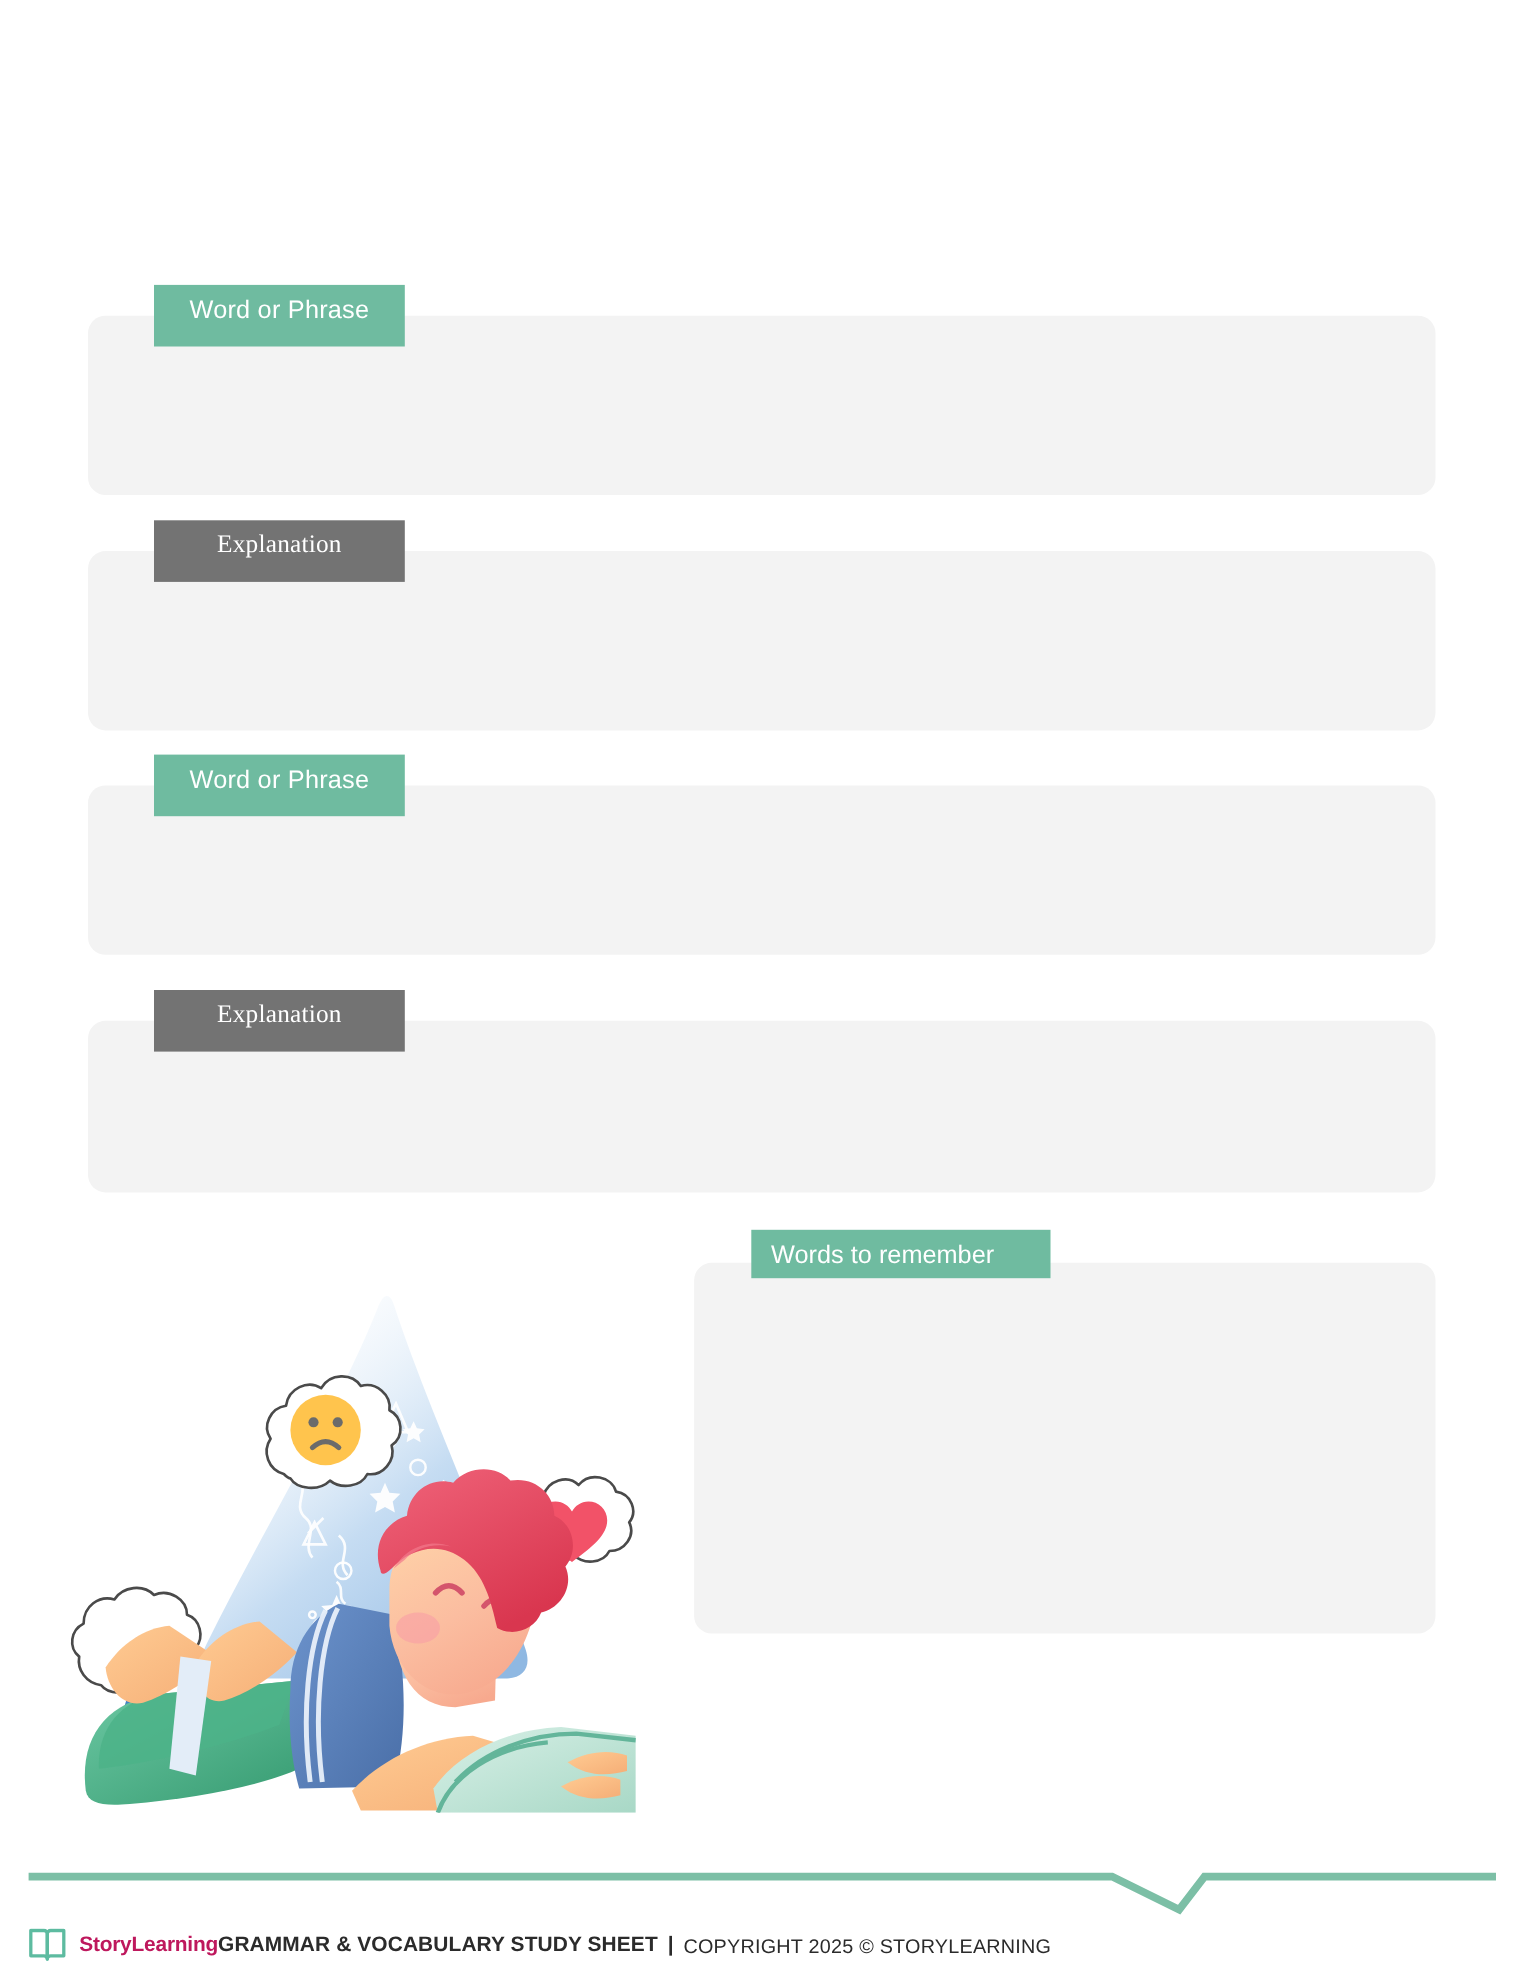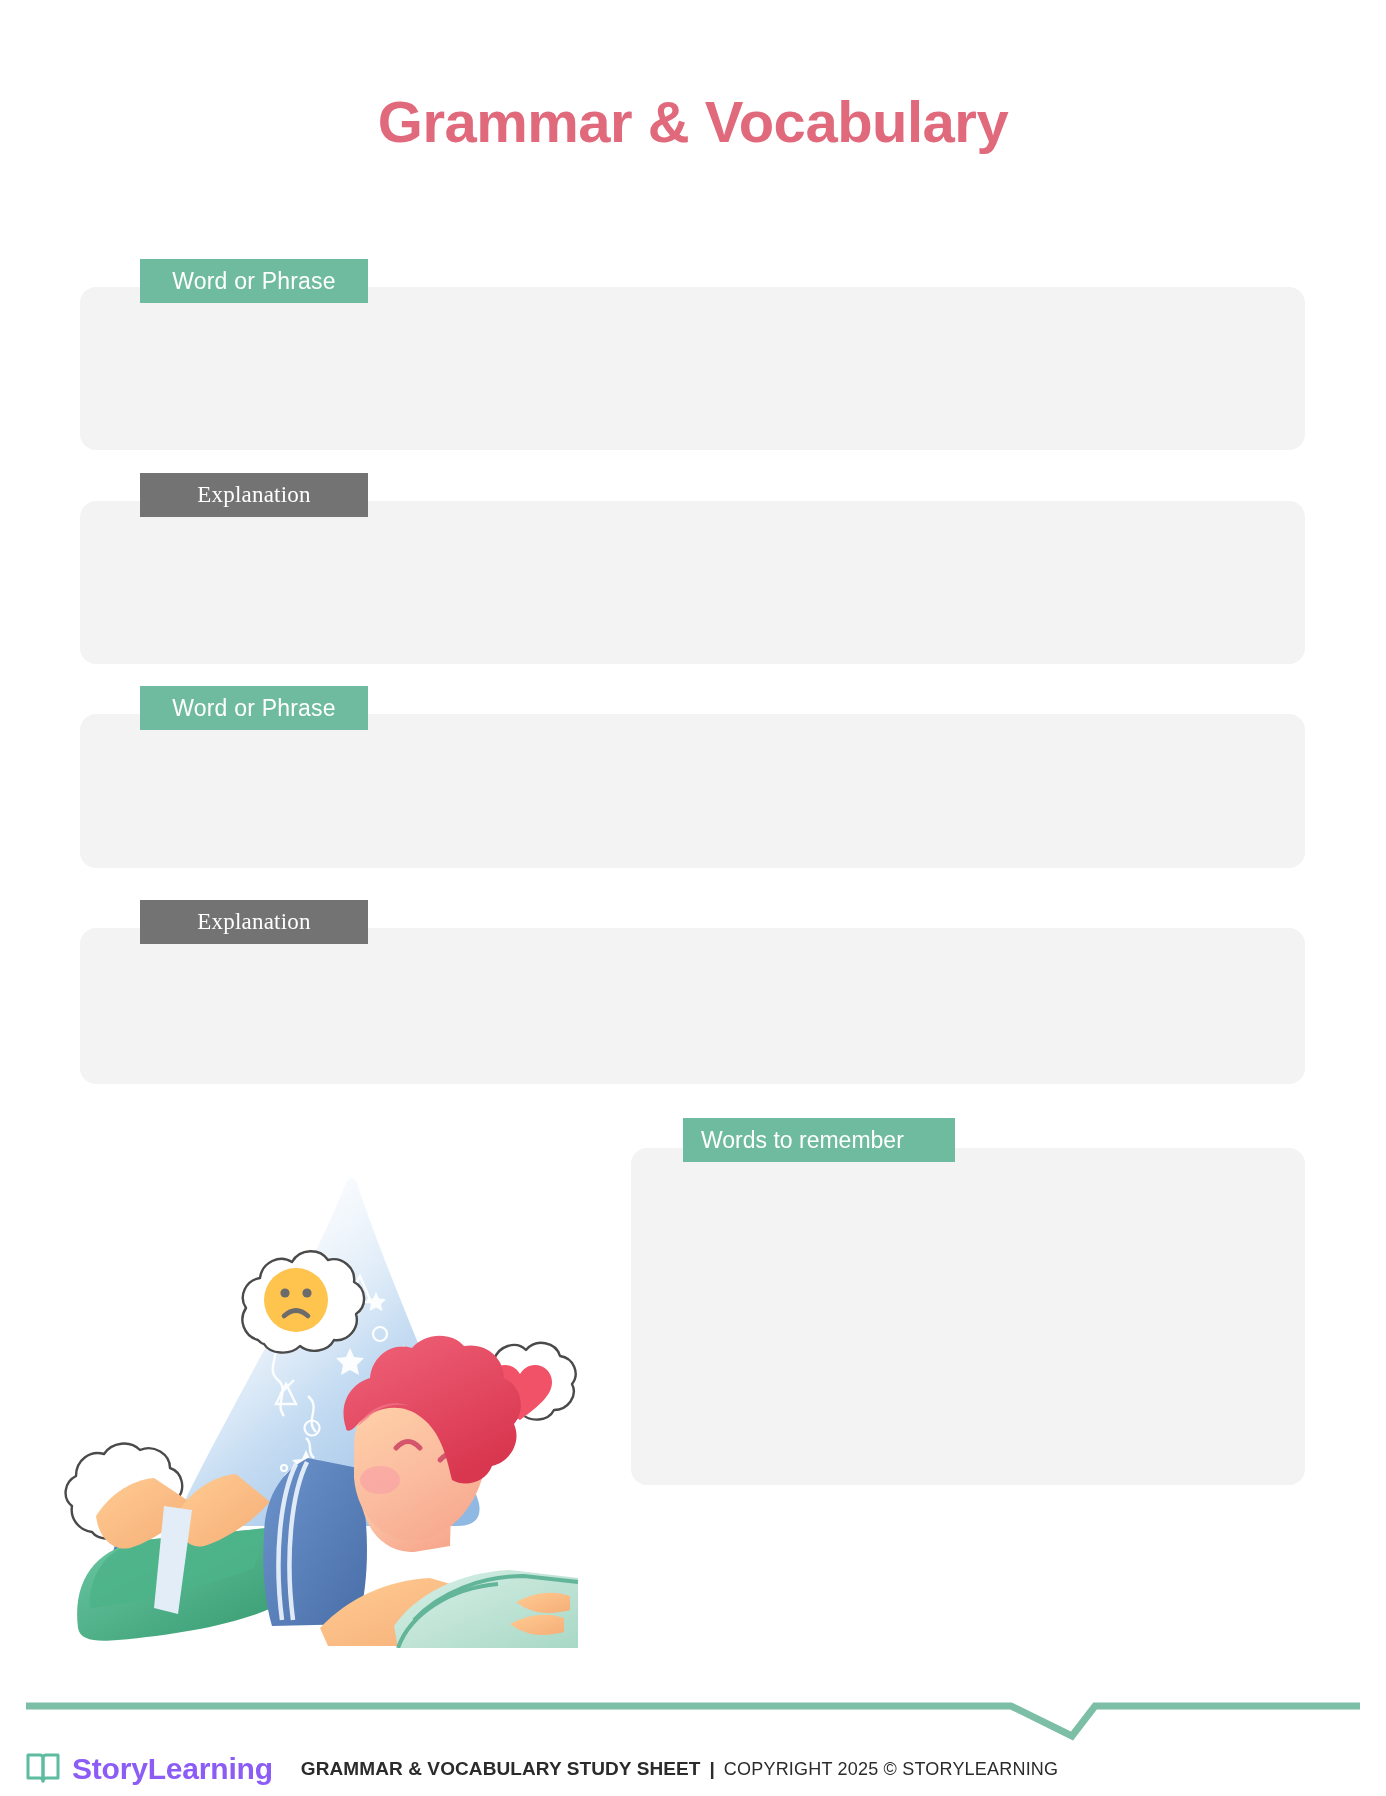--- a/index.html
+++ b/index.html
@@ -44,21 +44,21 @@
   .field-box {
     position: absolute;
     left: 80px;
     width: 1225px;
     background: #f3f3f3;
     border-radius: 16px;
   }
   .field-tab {
     position: absolute;
     left: 140px;
-    height: 44px;
+    height: 56px;
     line-height: 44px;
     padding: 0 18px;
     min-width: 228px;
     text-align: center;
     color: #ffffff;
     font-size: 23px;
     font-weight: 400;
     letter-spacing: 0.2px;
     z-index: 3;
     white-space: nowrap;
@@ -134,25 +134,24 @@
     align-items: center;
     padding-left: 26px;
   }
   .logo-mark {
     width: 34px;
     height: 32px;
     margin-right: 12px;
     flex: 0 0 auto;
   }
   .logo-word {
-    font-size: 30px;
+    font-size: 19px;
     font-weight: 700;
-    color: #8b5cf6;
+    color: #be185d;
     letter-spacing: -0.2px;
-    margin-right: 28px;
     white-space: nowrap;
   }
   .footer-doc {
     font-size: 19px;
     font-weight: 700;
     color: #2b2b2b;
     letter-spacing: 0.1px;
     white-space: nowrap;
   }
   .footer-sep {
@@ -169,21 +168,20 @@
     white-space: nowrap;
     text-align: right;
   }
 </style>
 </head>
 <body>
 
 <div class="page">
 
   <div class="header">
-    <div class="title">Grammar &amp; Vocabulary</div>
   </div>
 
   <div class="field-box" id="box1"></div>
   <div class="field-tab tab-green" id="tab1">Word or Phrase</div>
 
   <div class="field-box" id="box2"></div>
   <div class="field-tab tab-pink" id="tab2">Explanation</div>
 
   <div class="field-box" id="box3"></div>
   <div class="field-tab tab-green" id="tab3">Word or Phrase</div>

